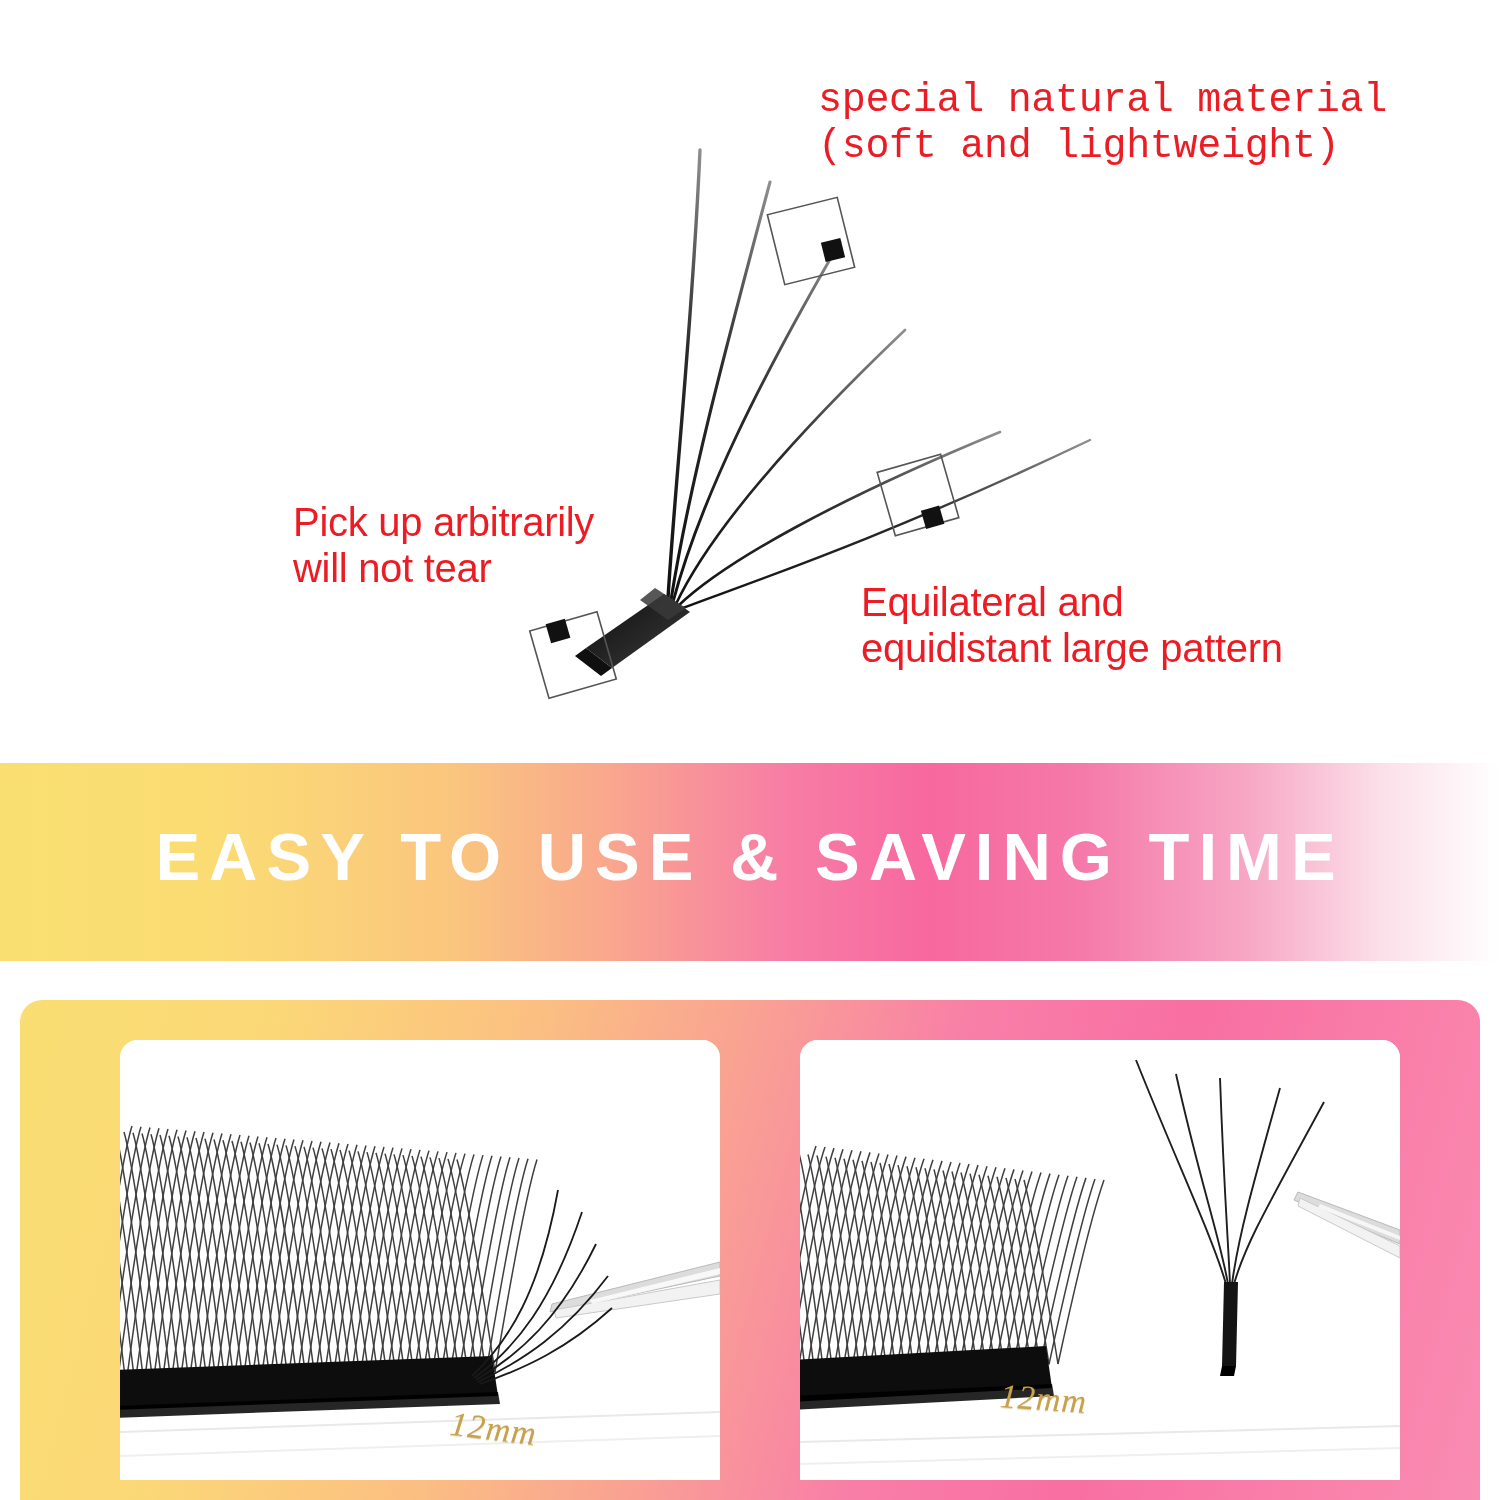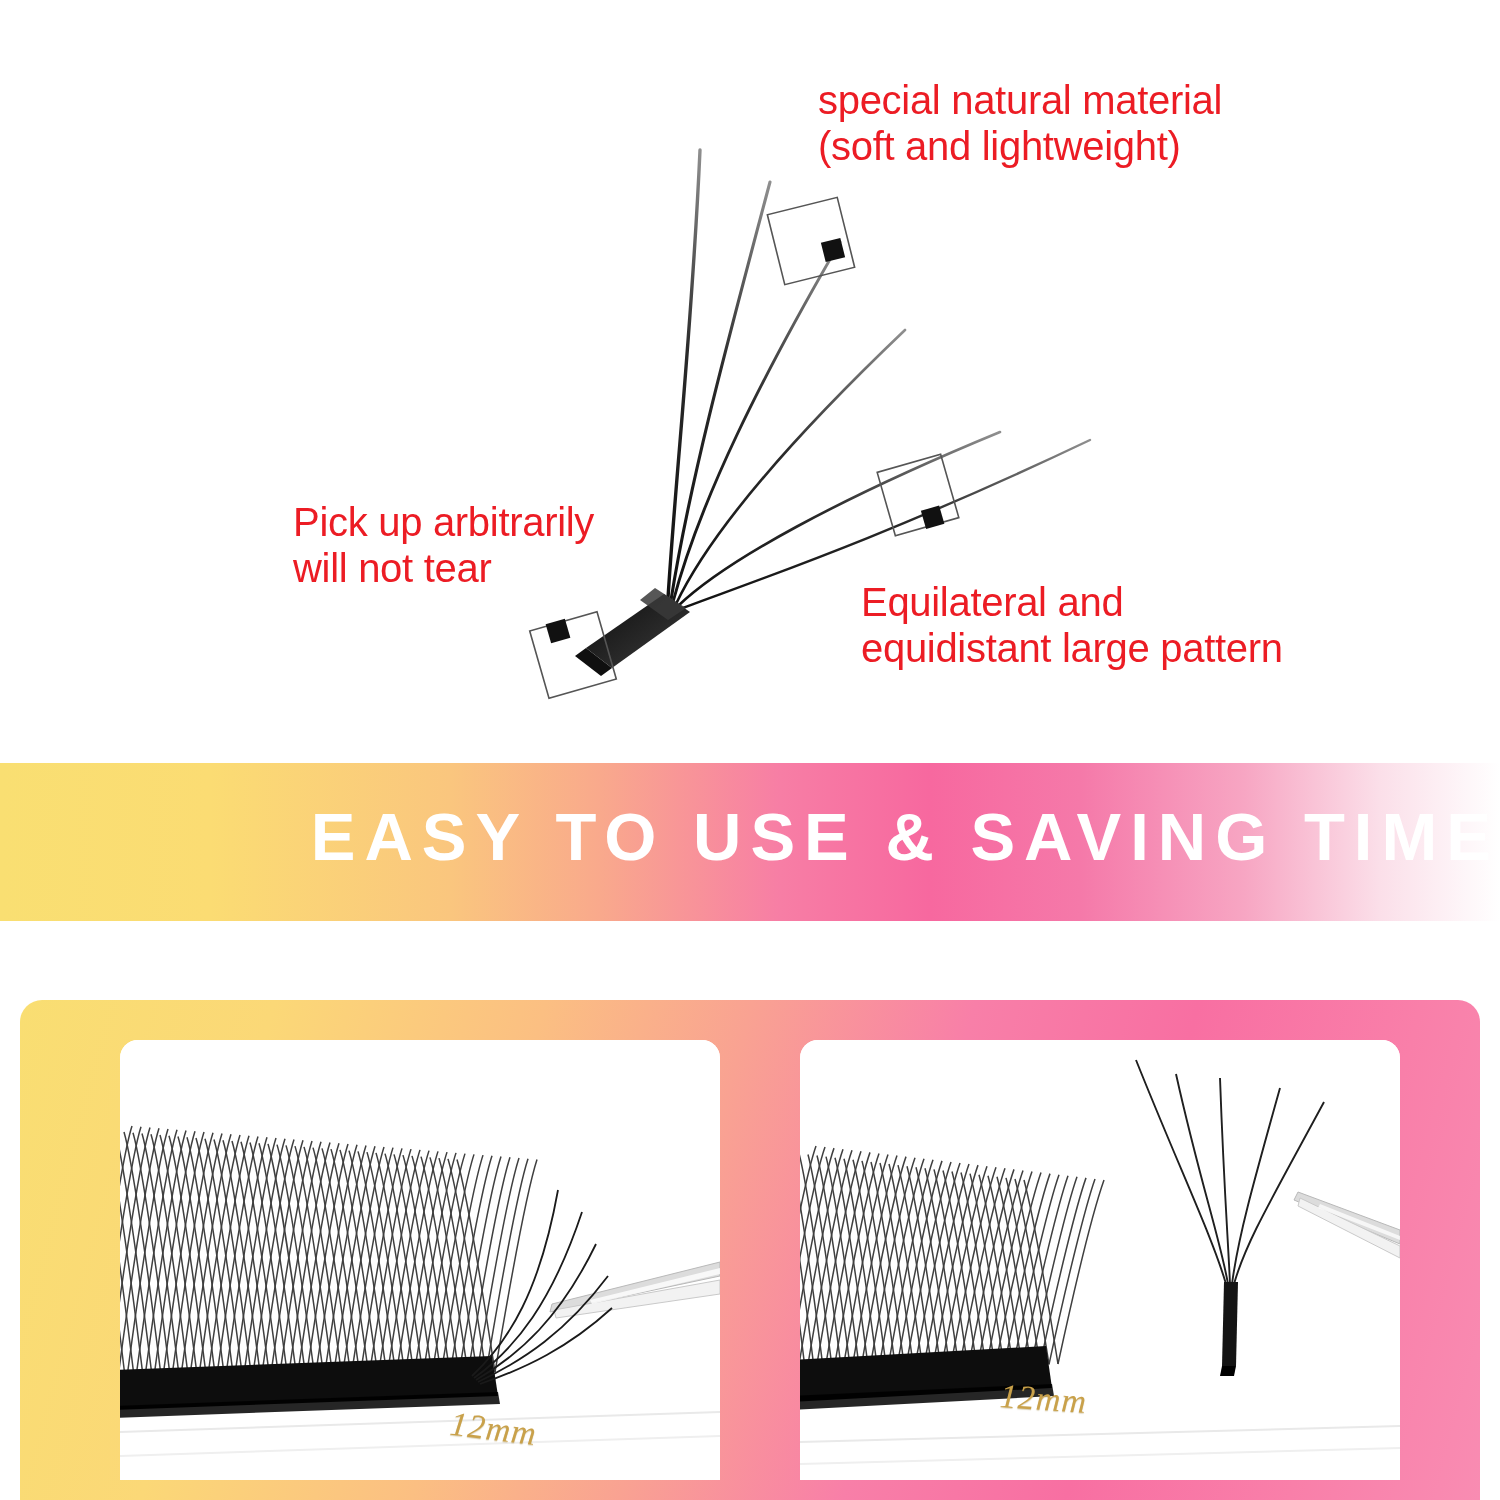--- a/index.html
+++ b/index.html
@@ -31,44 +31,44 @@
   }
   .callout-text {
     position: absolute;
     color: #ec1c24;
     font-family: "Liberation Sans", sans-serif;
     font-size: 40px;
     line-height: 1.14;
     white-space: pre-line;
     letter-spacing: -0.3px;
   }
-  #callout-material { left: 818px; top: 78px; }
+  #callout-material { left: 818px; top: 78px; font-family: Liberation Mono, monospace; }
   #callout-pickup   { left: 293px; top: 500px; }
   #callout-pattern  { left: 861px; top: 580px; }
 
   
   #banner {
     position: absolute;
     left: 0; top: 763px;
     width: 1500px;
-    height: 158px;
+    height: 198px;
     background: linear-gradient(to right,
         #f9df72 0%,
         #fbdc73 14%,
         #fac67e 30%,
         #f9a98c 40%,
         #f77ea5 52%,
         #f7689f 62%,
         #f579a9 72%,
         #f7a6c3 83%,
         #fbdfe9 92%,
         #ffffff 100%);
     display: flex;
     flex-direction: column;
-    align-items: flex-end;
+    align-items: center;
     justify-content: center;
   }
   #banner-title {
     color: #ffffff;
     font-size: 67px;
     font-weight: bold;
     letter-spacing: 9px;
     line-height: 1;
     margin-bottom: 12px;
     white-space: nowrap;

